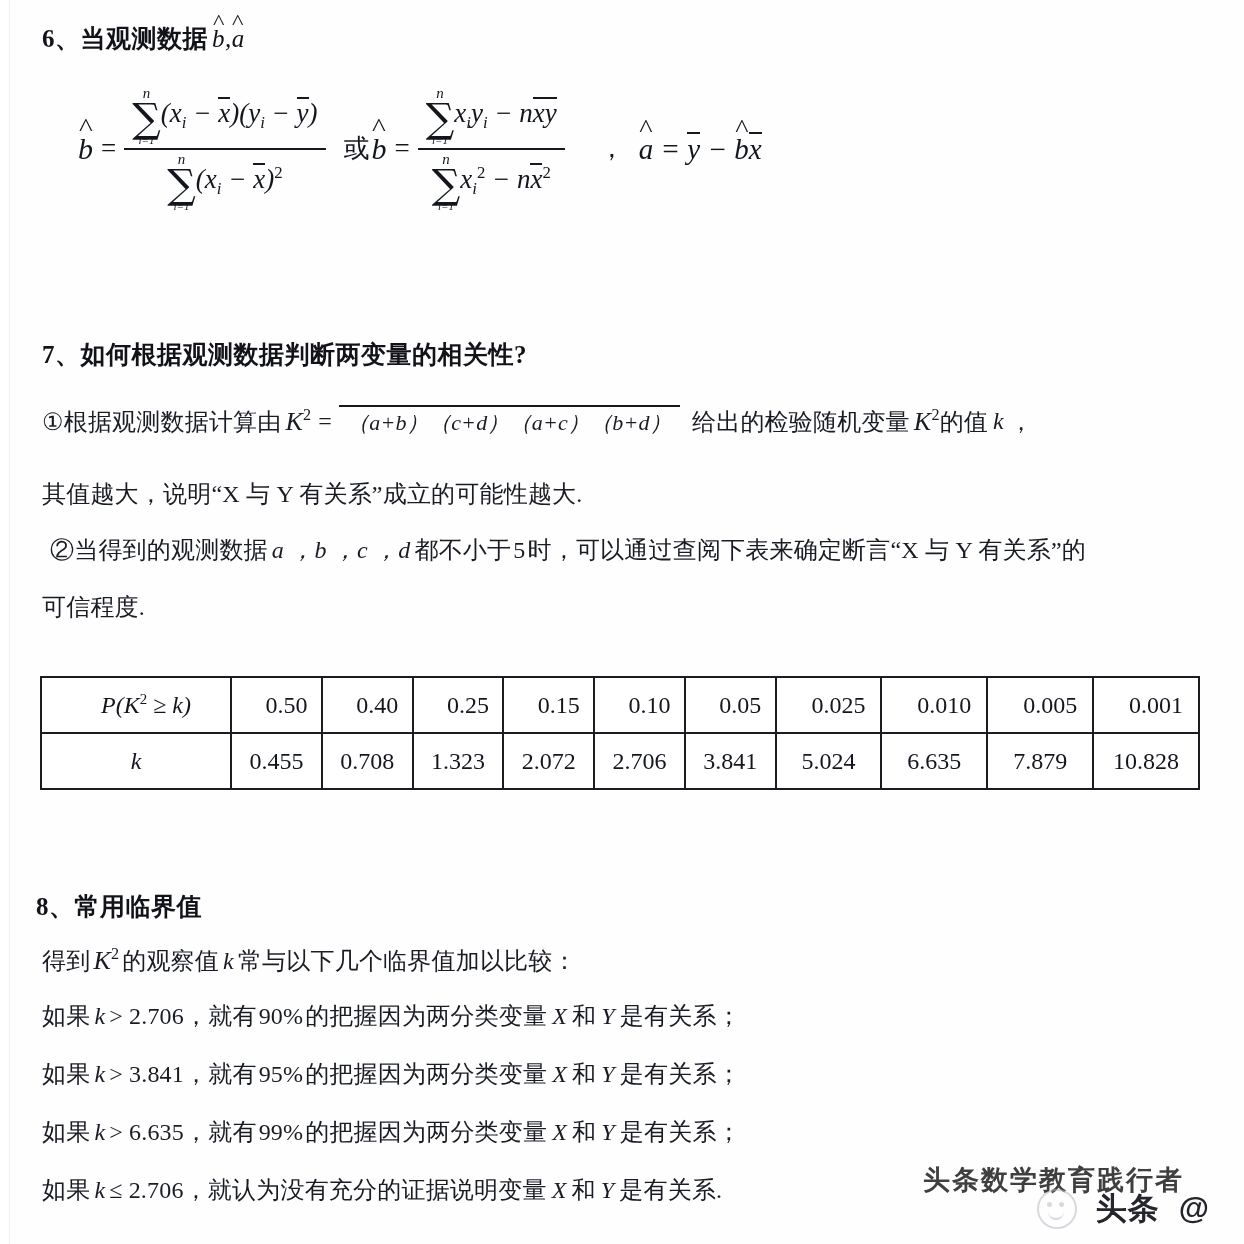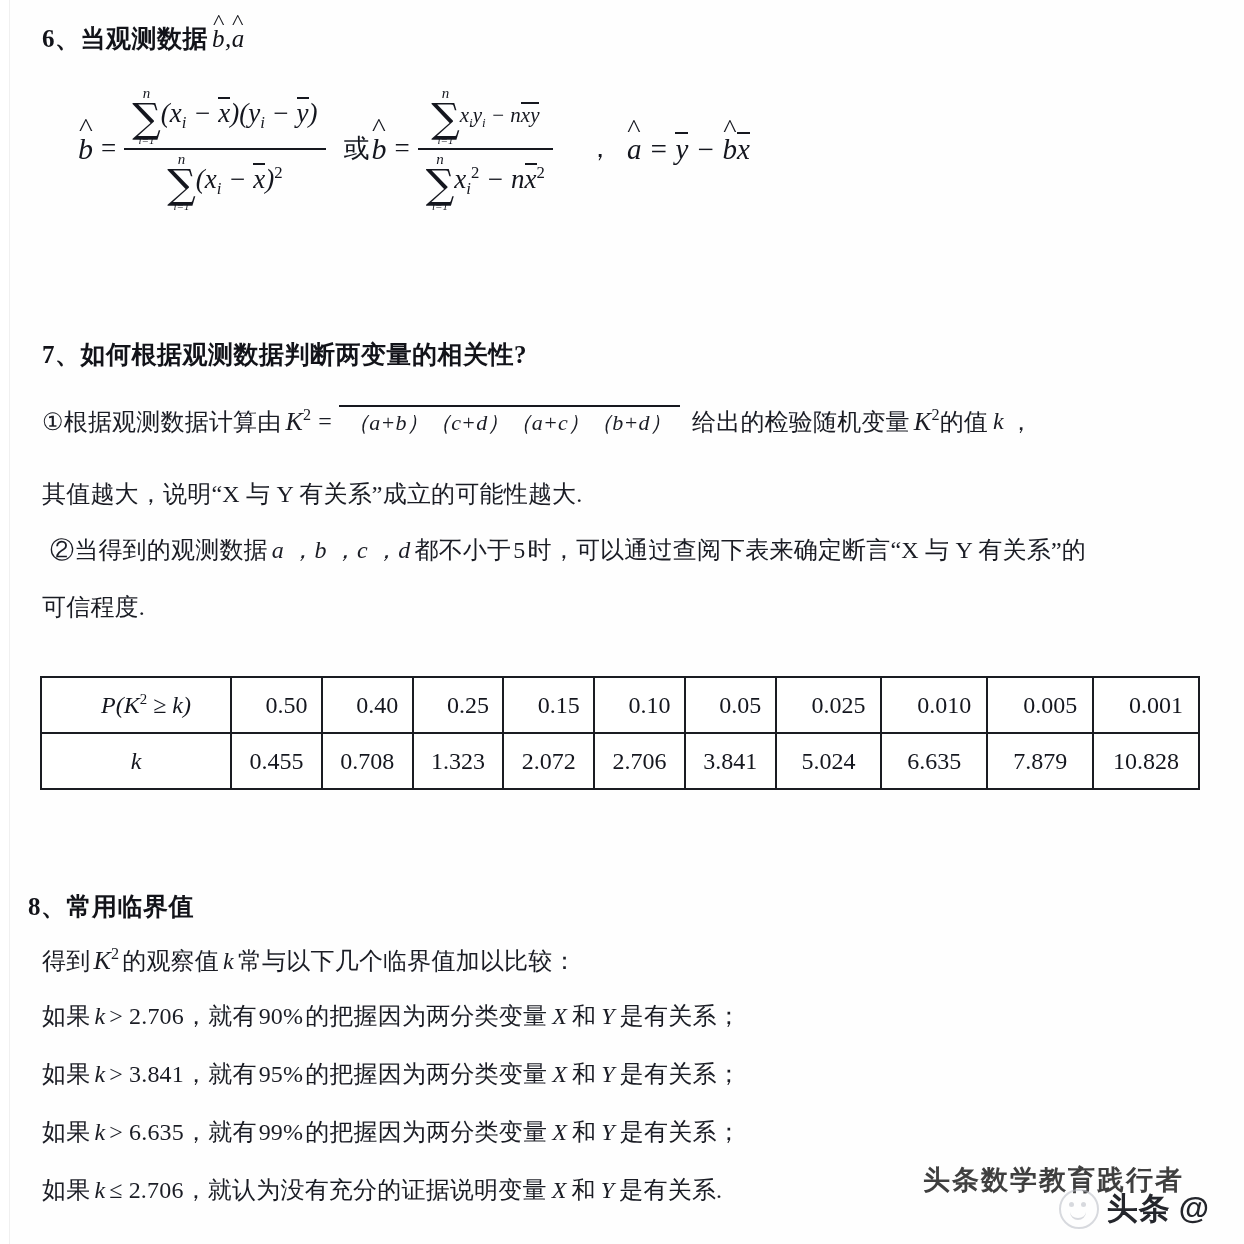--- a/index.html
+++ b/index.html
@@ -137,21 +137,21 @@
   #crit-table td.lbl { width: 160px; font-style: italic; }
   #crit-table tr.hdr td { font-size: 24px; padding-left: 24px; }
 
   
   #watermark {
     position: absolute;
     right: 34px;
     bottom: 14px;
     display: flex;
     align-items: center;
-    gap: 8px;
+    gap: 19px;
     font-family: "Liberation Sans", sans-serif;
     font-size: 31px;
     font-weight: bold;
     color: #24262c;
     letter-spacing: 1px;
   }
   #watermark .wm-logo {
     width: 36px; height: 36px;
     border-radius: 50%;
     border: 2px solid #b9bcc4;
@@ -226,21 +226,21 @@
       <span class="zh" style="font-size:26px;">或</span>
       <span class="mi" style="font-size:30px; padding-left:2px;"><span class="hat">b</span></span>
       <span style="padding:0 8px;">=</span>
 
       <span class="frac">
         <span class="num">
           <span class="sumop">
             <span class="lim-top">n</span>
             <span class="sigma">∑</span>
             <span class="lim-bot">i=1</span>
-          </span><span class="mi" style="font-size:21px;">x<sub style="font-size:.62em">i</sub>y<sub style="font-size:.62em">i</sub> − n<span class="ovl">xy</span></span>
+          </span><span class="mi" style="font-size:27px;">x<sub style="font-size:.62em">i</sub>y<sub style="font-size:.62em">i</sub> − n<span class="ovl">xy</span></span>
         </span>
         <span class="den">
           <span class="sumop">
             <span class="lim-top">n</span>
             <span class="sigma">∑</span>
             <span class="lim-bot">i=1</span>
           </span><span class="mi" style="font-size:27px;">x<sub style="font-size:.62em">i</sub><sup class="n">2</sup> − n<span class="ovl">x</span><sup class="n">2</sup></span>
         </span>
       </span>
 
@@ -305,21 +305,21 @@
         <td>3.841</td>
         <td>5.024</td>
         <td>6.635</td>
         <td>7.879</td>
         <td>10.828</td>
       </tr>
     </tbody>
   </table>
 
 
-  <div class="blk heading" style="left:28px; top:890px;">
+  <div class="blk heading" style="left:36px; top:890px;">
     <span>8、</span><span class="zh">常用临界值</span>
   </div>
 
   <div class="blk para" style="left:42px; top:945px;">
     <span class="zh">得到</span><span class="mi" style="font-size:26px; padding:0 3px;"><span>K</span><sup class="n">2</sup></span><span class="zh">的观察值</span><span class="mi" style="padding:0 4px;">k</span><span class="zh">常与以下几个临界值加以比较：</span>
   </div>
 
   <div class="blk para" style="left:42px; top:1000px;">
     <span class="zh">如果</span><span class="mi" style="padding:0 4px;">k</span><span class="mn">&gt;</span><span class="mn" style="padding-left:6px;">2.706</span><span class="zh">，就有</span><span class="mn" style="padding:0 2px;">90%</span><span class="zh">的把握因为两分类变量</span><span class="mi" style="padding:0 5px;">X</span><span class="zh">和</span><span class="mi" style="padding:0 5px;">Y</span><span class="zh">是有关系；</span>
   </div>

